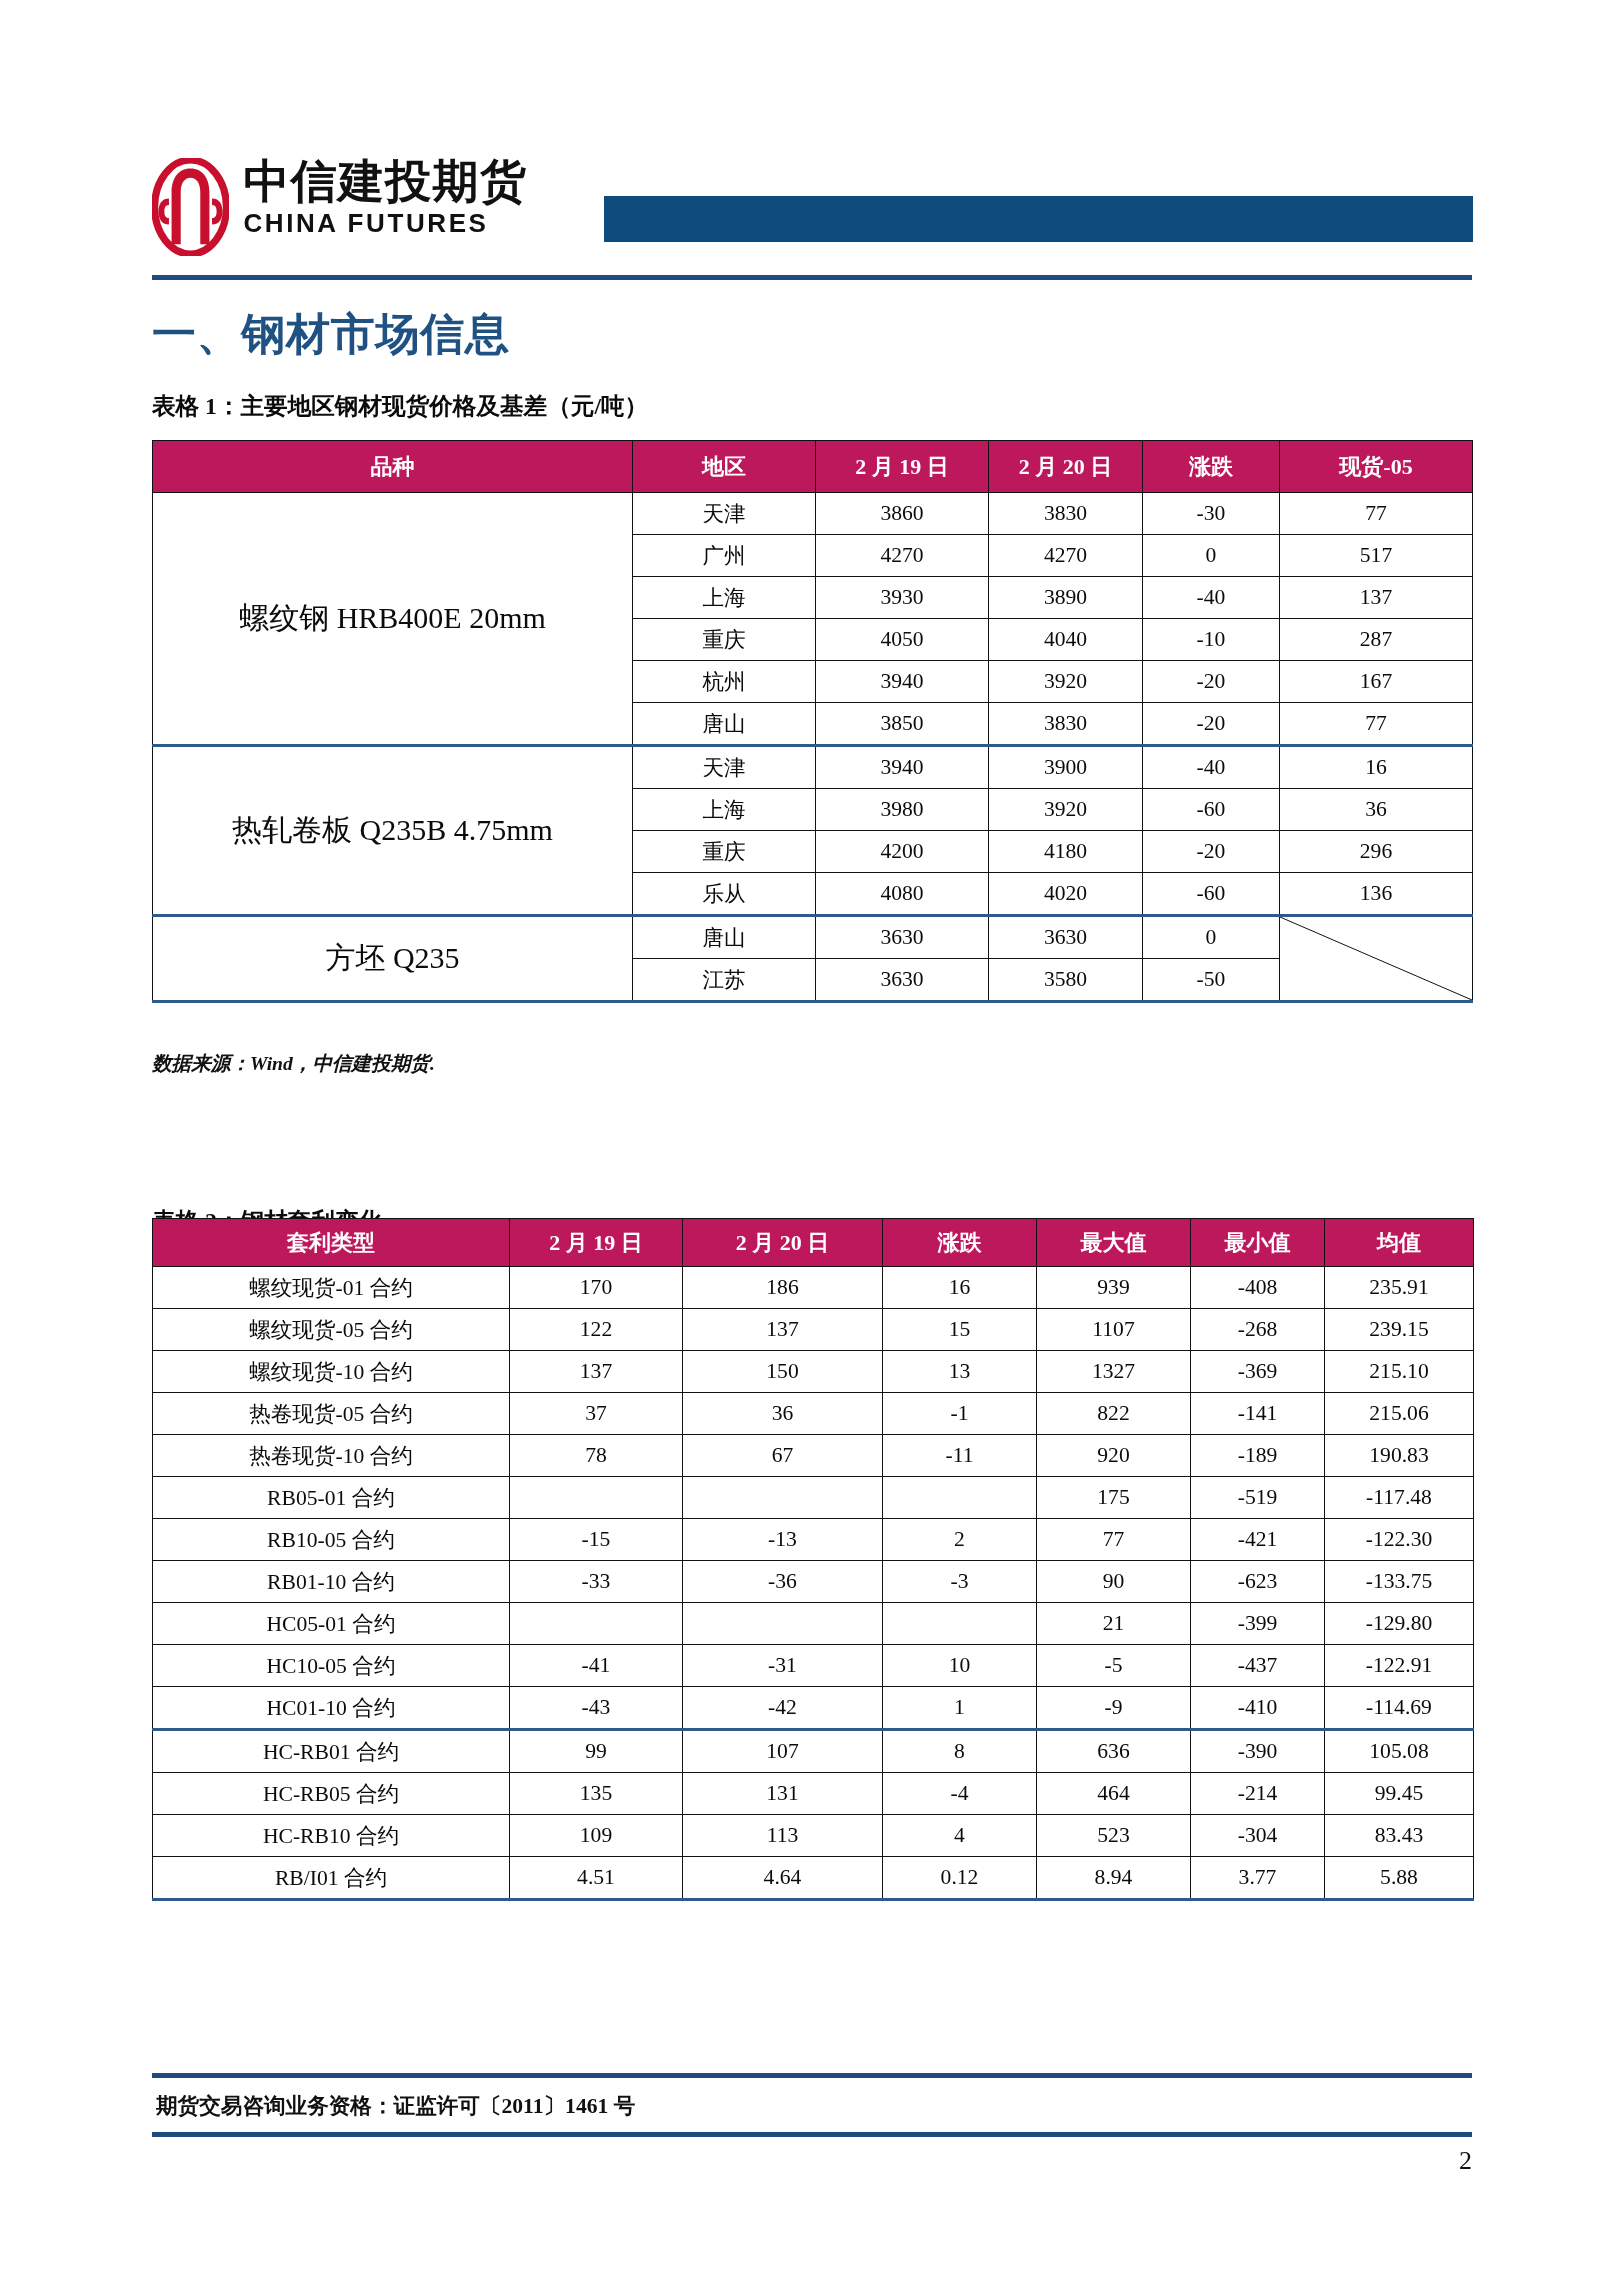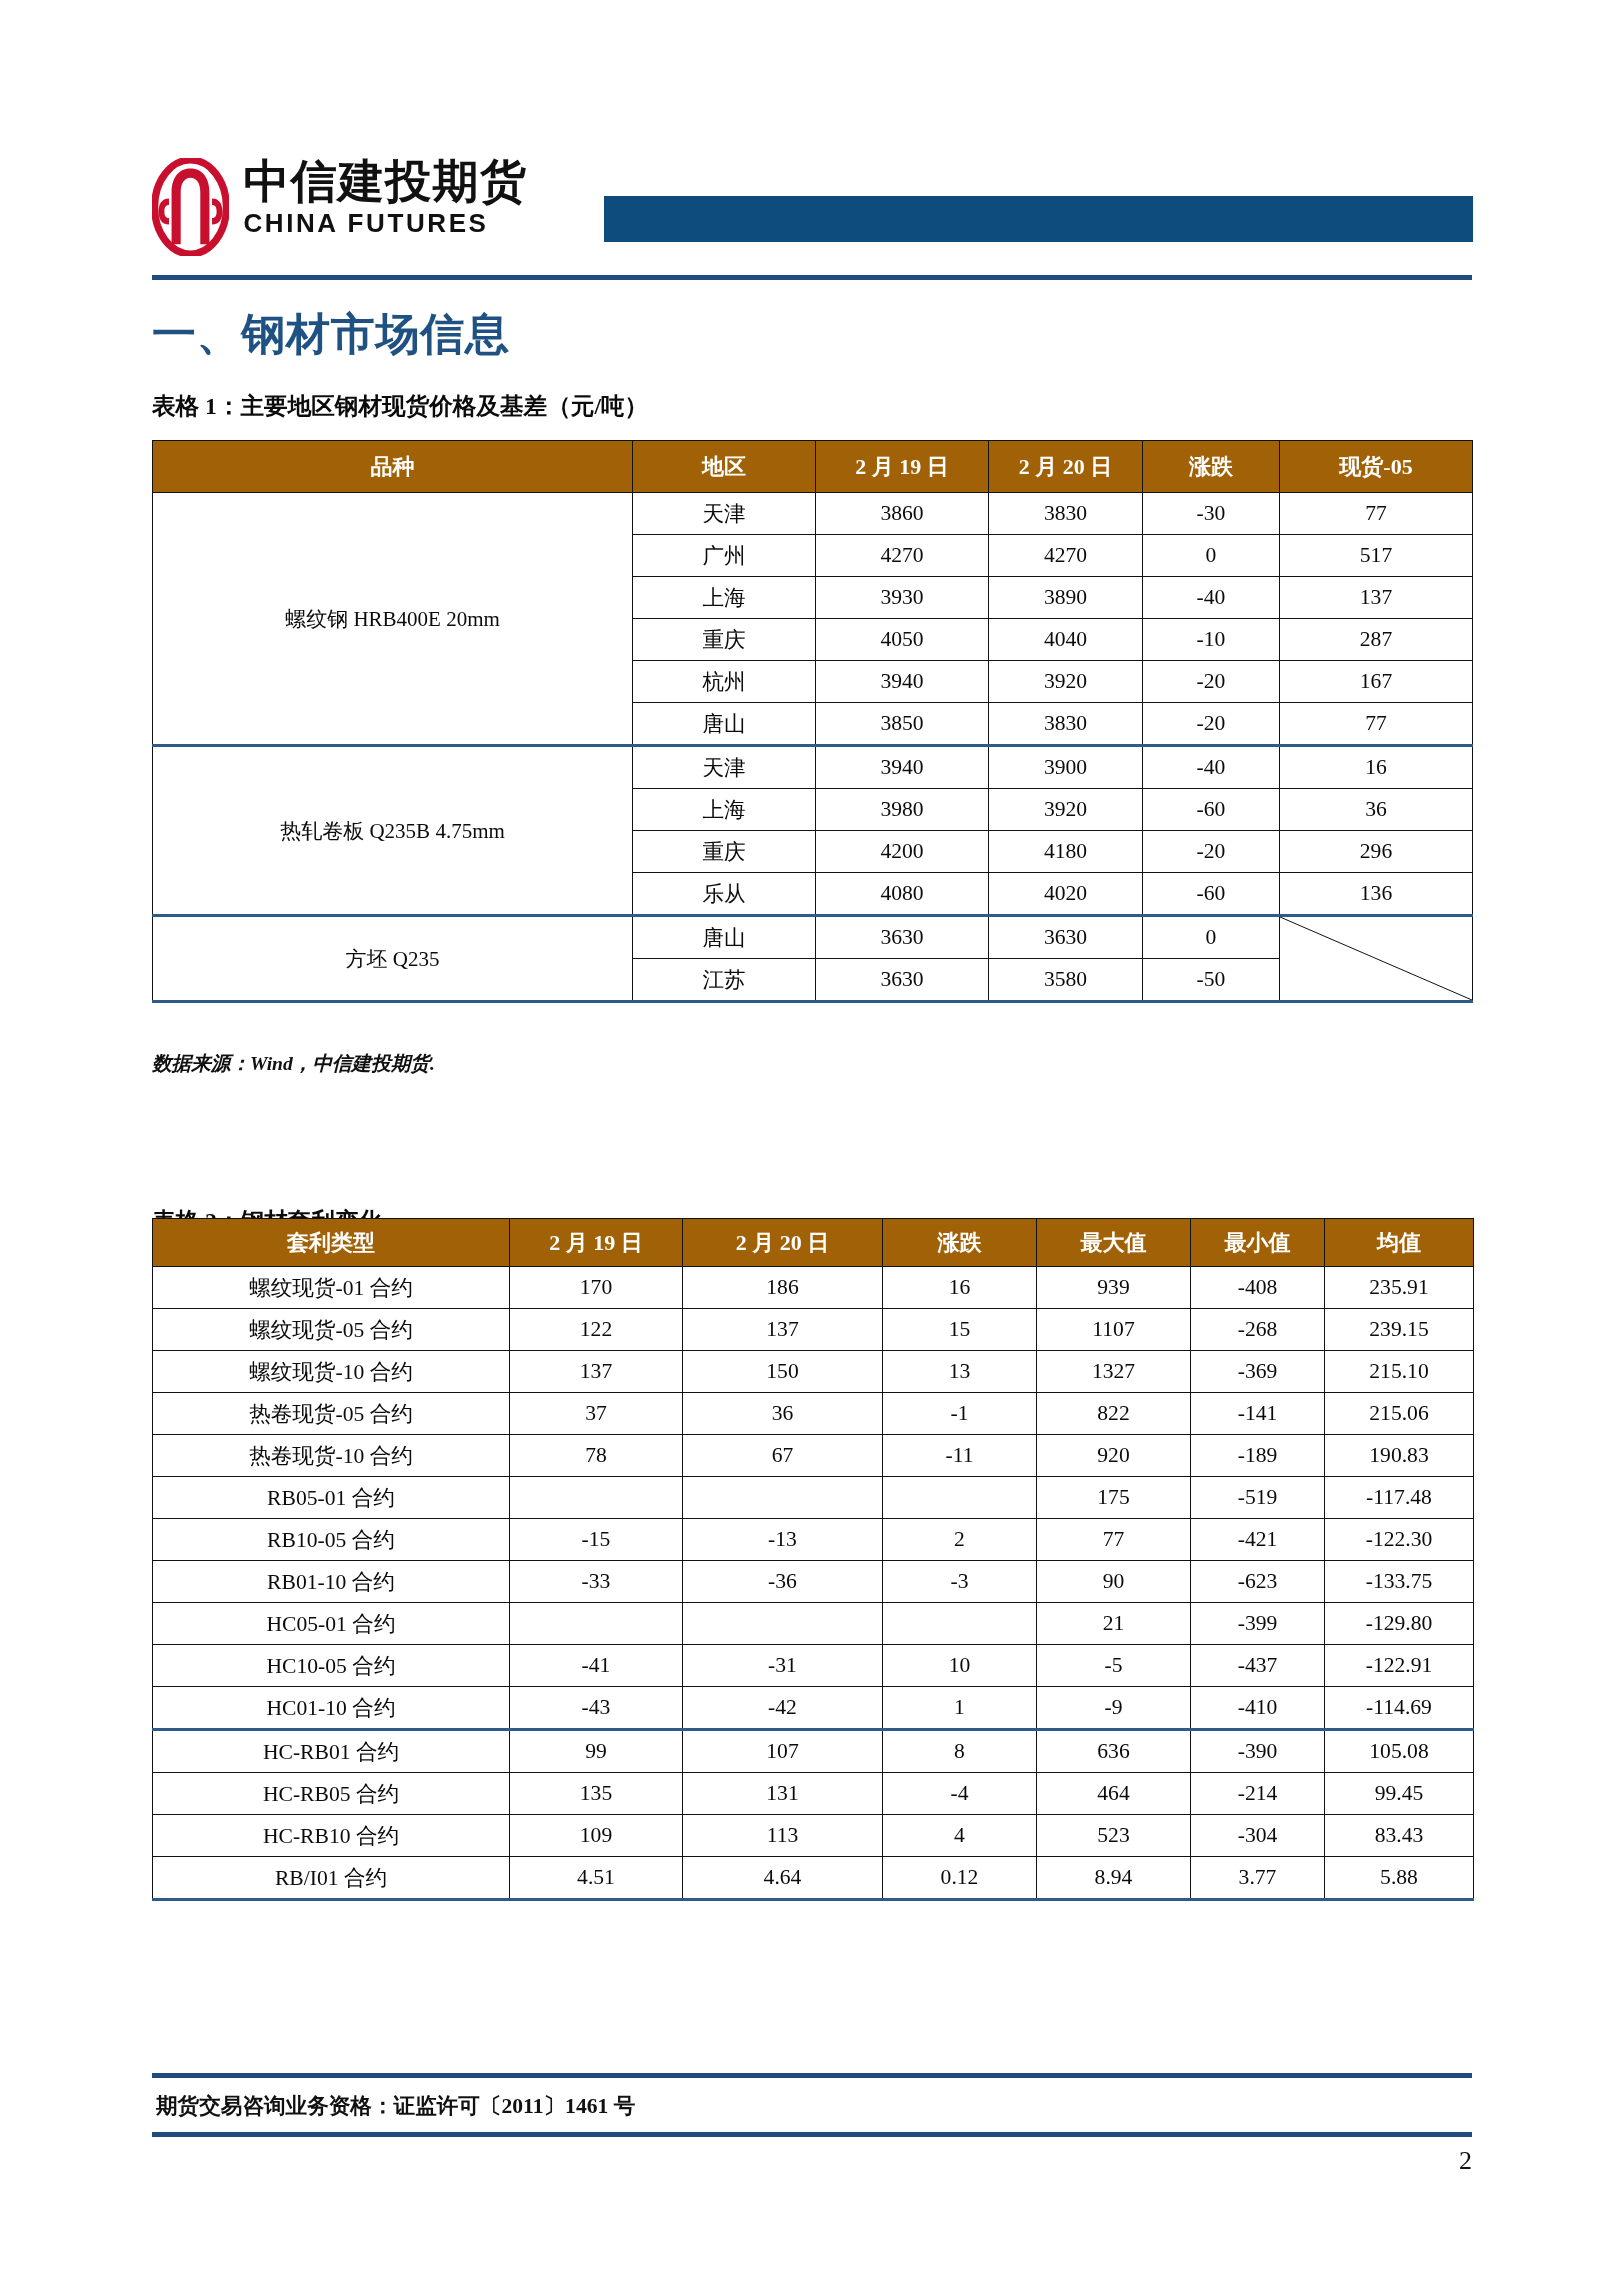--- a/index.html
+++ b/index.html
@@ -55,33 +55,33 @@
   table.grid{
     position:absolute;border-collapse:collapse;table-layout:fixed;
     font-family:"Liberation Serif","DejaVu Serif",serif;
   }
   table.grid th,table.grid td{
     border:1.3px solid #111111;
     text-align:center;vertical-align:middle;
     font-size:21.6px;color:#0b0b0b;padding:0;
   }
   table.grid th{
-    background:#a16207;color:#ffffff;font-weight:bold;
+    background:#be185d;color:#ffffff;font-weight:bold;
     height:51px;font-size:22px;
     border-color:#111111;
   }
   td.neg{color:#00A24E;}
   td.name{font-size:21.6px;}
   .thick-top{border-top:3.9px solid #2E5B8C !important;}
   .thick-bottom{border-bottom:3.9px solid #2E5B8C !important;}
 
   
   #table1{left:152px;top:440px;width:1320px;}
   #table1 td{height:41px;}
-  #table1 td.cat{font-size:21px;}
+  #table1 td.cat{font-size:30px;}
 
   
   .slash{position:relative;}
   .slash svg{position:absolute;left:0;top:0;width:100%;height:100%;display:block;}
 
   
   #table2{left:152px;top:1218px;width:1320px;}
   #table2 td{height:41px;}
   #table2 th{height:47px;}
 

